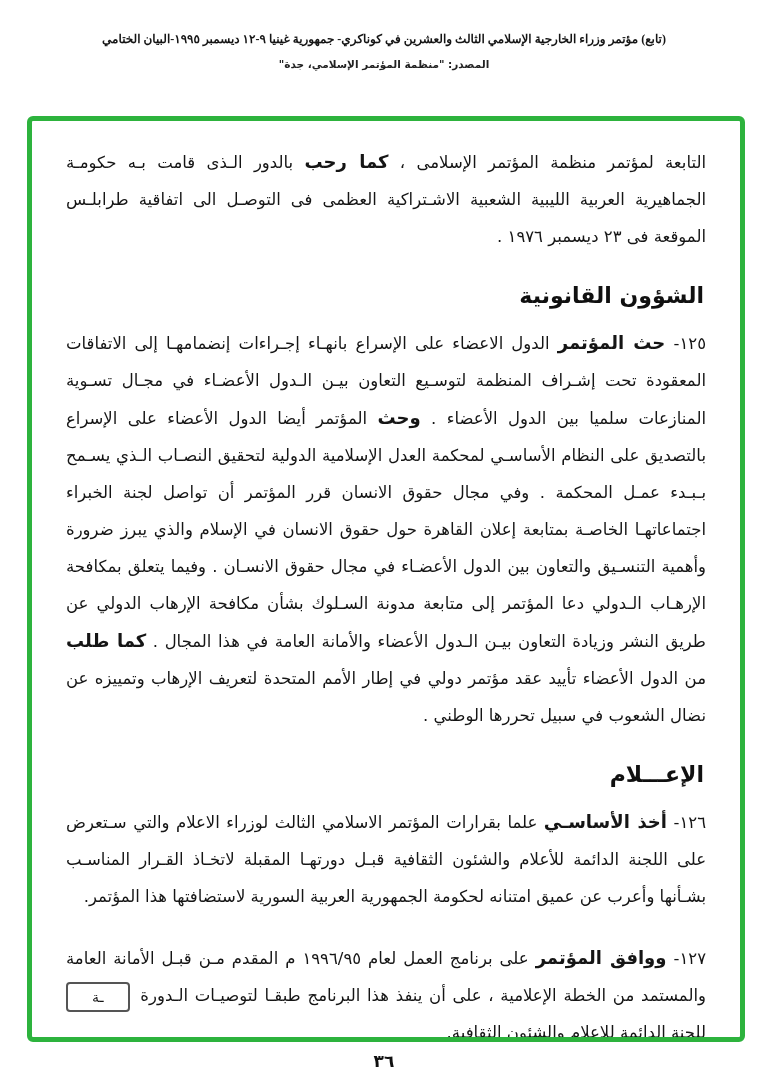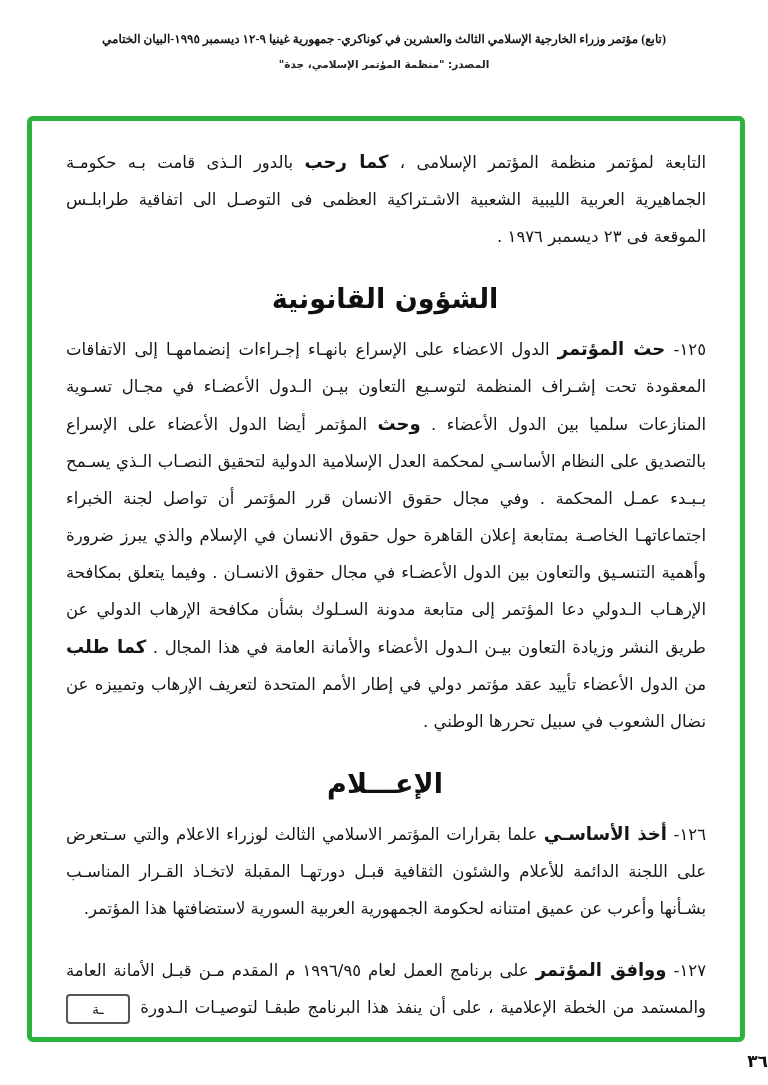--- a/index.html
+++ b/index.html
@@ -43,42 +43,42 @@
     text-align: justify;
     text-align-last: right;
     font-size: 16.5px;
     line-height: 37px;
     margin: 0;
   }
   .para + .para { margin-top: 24px; }
   .para .b { font-weight: bold; font-size: 18px; }
   .section {
     direction: rtl;
-    text-align: center;
-    font-size: 27px;
+    text-align: right;
+    font-size: 22px;
     font-weight: bold;
     margin: 28px 2px 16px 0;
     color: #101010;
   }
   .boxed {
     display: inline-block;
     border: 2px solid #555555;
     border-radius: 4px;
     padding: 0 24px;
     line-height: 26px;
     font-size: 14px;
     vertical-align: middle;
     margin-right: 4px;
   }
   .page-number {
     position: absolute;
     left: 0;
     bottom: 14px;
     width: 100%;
-    text-align: right;
+    text-align: center;
     font-weight: bold;
     font-size: 17px;
     color: #101010;
   }
 </style>
 </head>
 <body>
 
 <div class="page">
 

